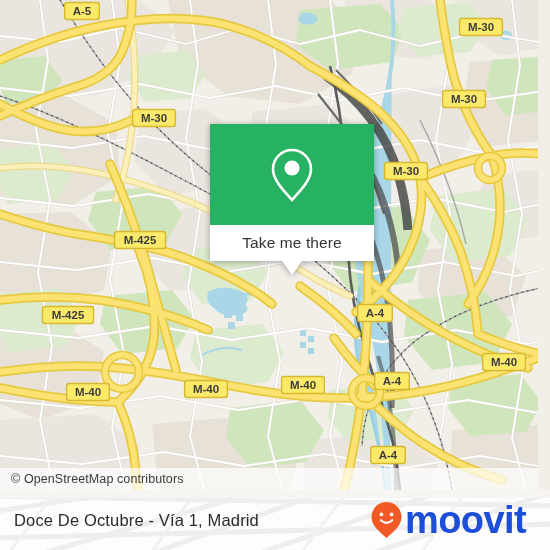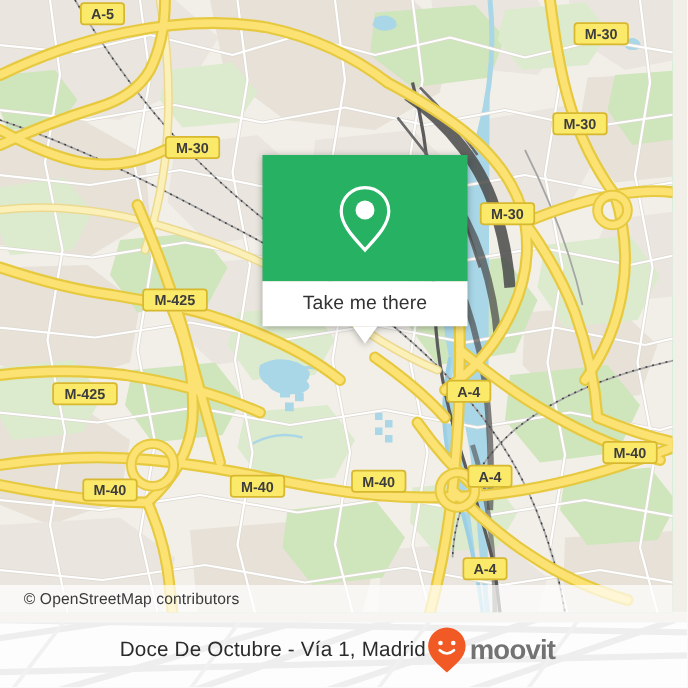--- a/index.html
+++ b/index.html
@@ -19,38 +19,38 @@
     overflow: hidden;
     background: #f2efe9;
   }
 
   
   #map {
     position: absolute;
     left: 0; top: 0;
     width: 538px; height: 490px;
     overflow: hidden;
-    background: #86efac;
+    background: #ef4444;
   }
   #map-svg { display: block; width: 550px; height: 490px; }
 
   
   #attrib {
     position: absolute;
     left: 0; bottom: 0;
     width: 550px;
     height: 22px;
     background: rgba(255,255,255,0.70);
     display: flex;
     align-items: center;
   }
   #attrib-text {
     font-size: 12.5px;
     color: #3a3a3a;
-    padding-left: 19px;
+    padding-left: 11px;
     letter-spacing: 0.1px;
     white-space: nowrap;
   }
 
   
   #callout {
     position: absolute;
     left: 210px;
     top: 124px;
     width: 164px;
@@ -96,34 +96,34 @@
     width: 550px; height: 60px;
     background: #fdfdfd;
     overflow: hidden;
   }
   #footer-bg { position: absolute; left: 0; top: 0; width: 550px; height: 60px; }
   #footer-inner {
     position: relative;
     width: 542px; height: 60px;
     display: flex;
     align-items: center;
-    justify-content: center;
+    justify-content: space-between;
     padding: 0 16px 0 14px;
   }
   #footer-title {
     font-size: 16.5px;
     color: #2b2b2b;
     letter-spacing: 0.15px;
     white-space: nowrap;
   }
   #brand { display: flex; align-items: center; gap: 2px; }
   #brand-word {
-    font-size: 22px;
+    font-size: 38px;
     font-weight: bold;
-    color: #737373;
+    color: #1d4ed8;
     letter-spacing: -0.6px;
     line-height: 1;
   }
 </style>
 </head>
 <body>
 
 <div id="app">
 
   <div id="map">

